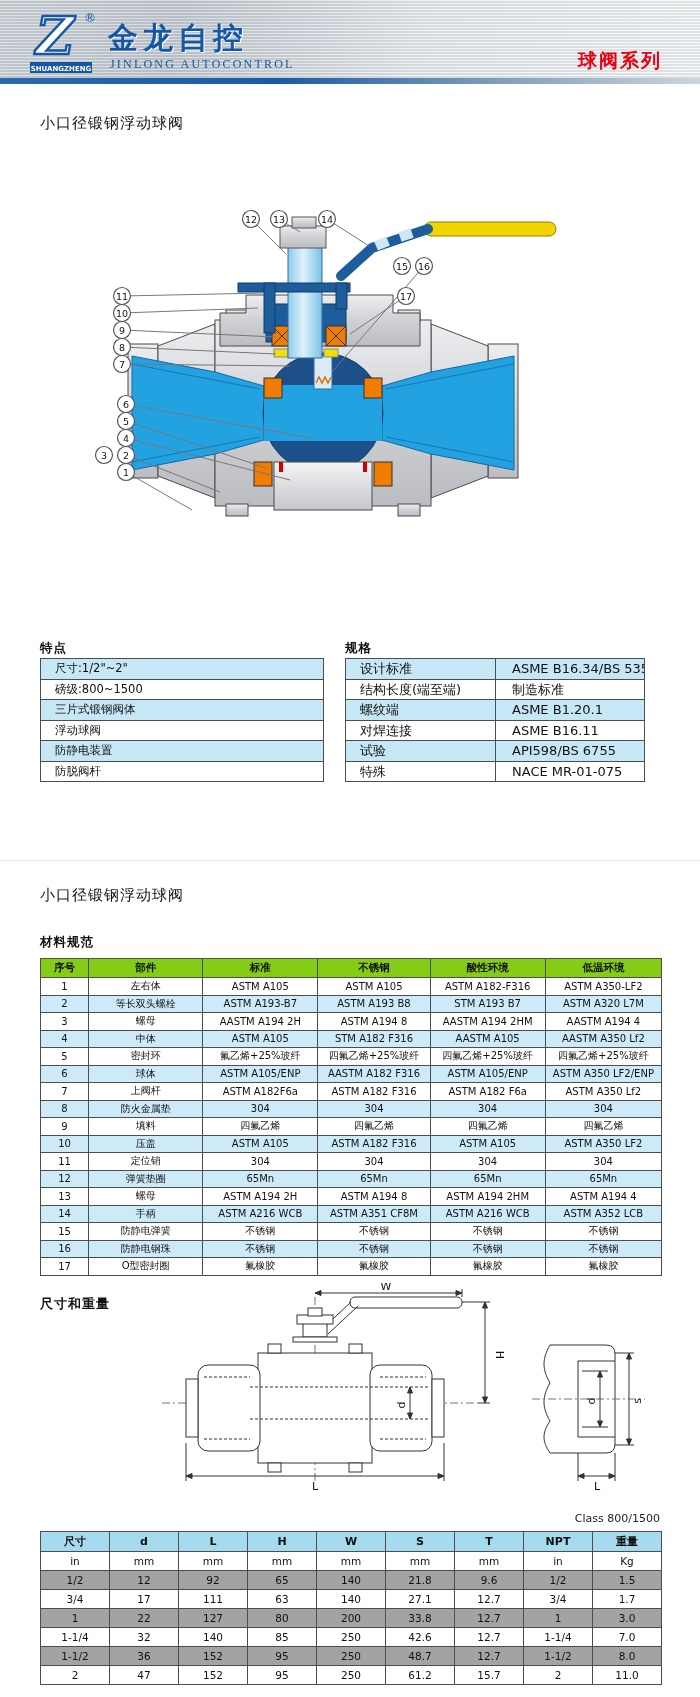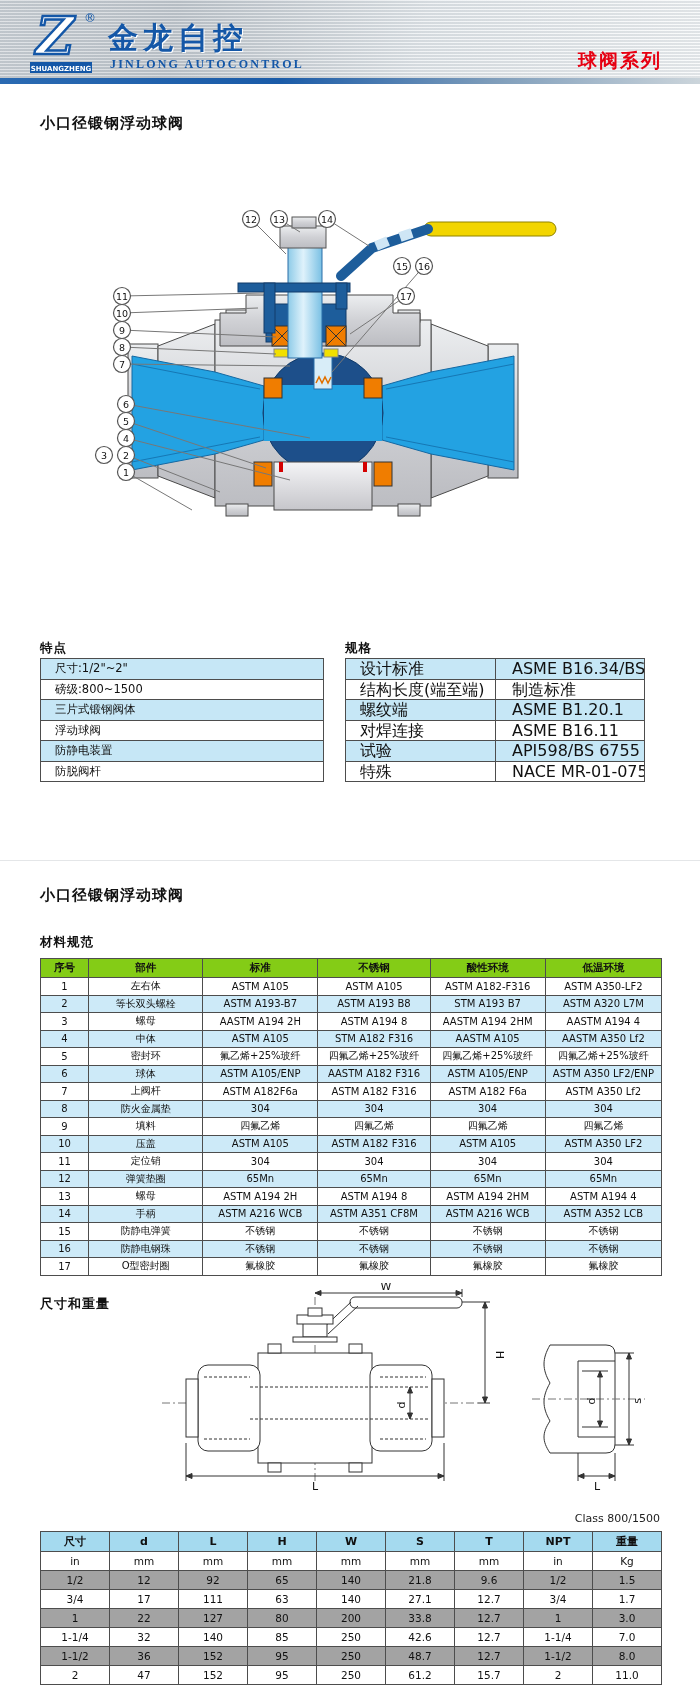--- a/index.html
+++ b/index.html
@@ -8,34 +8,34 @@
   
   #header{position:absolute;left:0;top:0;width:700px;height:84px;
     background:linear-gradient(100deg,#cfd4d9 0%,#c4cad0 25%,#e9edf0 60%,#f6f8f9 100%);}
   #header:before{content:"";position:absolute;inset:0;
     background:repeating-linear-gradient(180deg,rgba(255,255,255,.35) 0 1px,rgba(120,132,142,.18) 1px 3px);}
   #hdr-bar{position:absolute;left:0;top:78px;width:700px;height:6px;
     background:linear-gradient(90deg,#2a6ab2 0%,#1a5ba8 40%,#7d9cba 70%,#ccd5db 100%);}
   #logo{position:absolute;left:28px;top:6px;width:72px;height:70px;}
   .brand-cn{position:absolute;left:108px;top:18px;font-size:30px;font-weight:bold;color:#1457a7;
     letter-spacing:5px;text-shadow:1px 1px 0 #fff;}
-  .brand-en{position:absolute;left:110px;top:57px;font-size:12px;font-weight:bold;color:#1457a7;
+  .brand-en{position:absolute;left:110px;top:57px;font-size:12px;font-weight:normal;color:#1457a7;
     letter-spacing:2.2px;font-family:"Liberation Serif","DejaVu Serif",serif;}
   .series{position:absolute;right:38px;top:48px;font-size:19px;font-weight:bold;color:#e60012;letter-spacing:2px;}
   
-  .h1{position:absolute;left:40px;font-size:15px;font-weight:bold;letter-spacing:1px;}
+  .h1{position:absolute;left:40px;font-size:15px;font-weight:normal;letter-spacing:1px;}
   .h2{position:absolute;left:40px;font-size:12.5px;font-weight:bold;letter-spacing:1px;}
   .sep{position:absolute;left:0;width:700px;height:1px;background:#e4e6e8;}
   
   .box-table{position:absolute;border:1.5px solid #4d4d4d;background:#fff;}
   .trow{height:19.5px;line-height:19.5px;font-size:11.5px;padding-left:14px;border-bottom:1px solid #4d4d4d;
     white-space:nowrap;overflow:hidden;}
   .trow:last-child{border-bottom:none;}
   .blue{background:#c6e7f6;}
-  .srow{display:flex;height:19.5px;line-height:19.5px;font-size:16px;border-bottom:1px solid #4d4d4d;}
+  .srow{display:flex;height:19.5px;line-height:19.5px;font-size:13px;border-bottom:1px solid #4d4d4d;}
   .srow:last-child{border-bottom:none;}
   .scell{white-space:nowrap;overflow:hidden;}
   .slabel{width:135px;padding-left:14px;border-right:1px solid #4d4d4d;}
   .svalue{flex:1;padding-left:16px;}
   
   table.grid{position:absolute;border-collapse:collapse;table-layout:fixed;background:#fff;}
   table.grid td,table.grid th{border:1px solid #4d4d4d;text-align:center;padding:0;overflow:hidden;
     white-space:nowrap;font-weight:normal;}
   #mat-table{left:40px;top:958px;width:622px;font-size:10px;}
   #mat-table th{background:#84cc16;height:18px;font-weight:bold;font-size:10.5px;}

